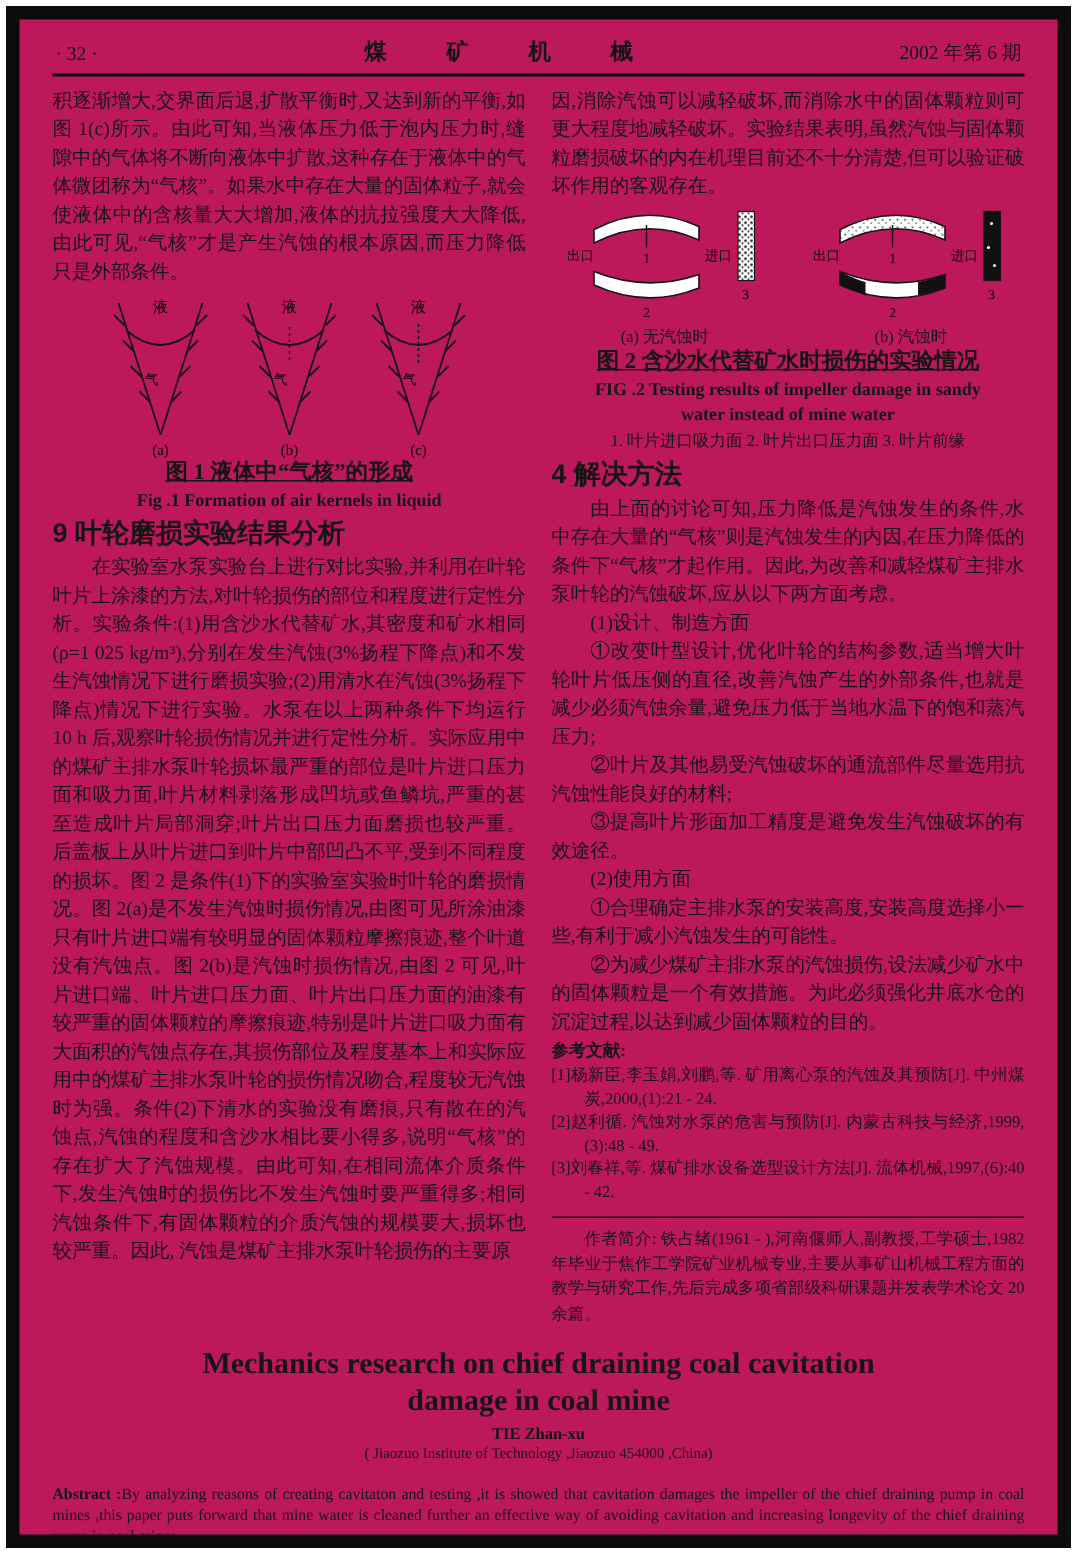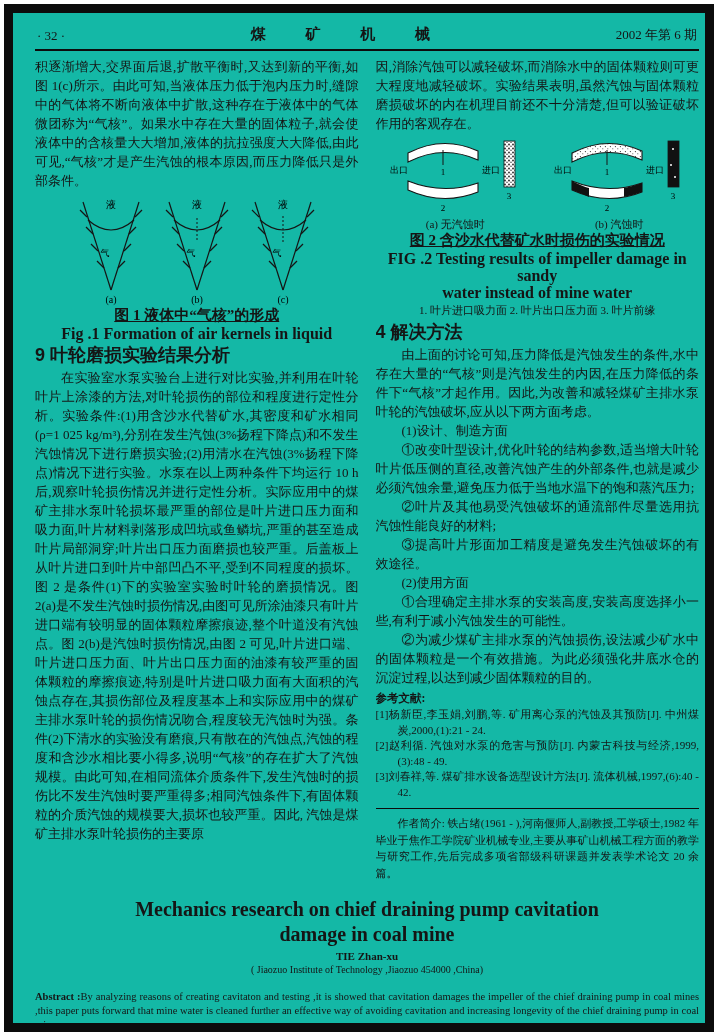--- a/index.html
+++ b/index.html
@@ -4,21 +4,21 @@
 <style>
   * { margin:0; padding:0; box-sizing:border-box; }
   html,body { background:#e8e8e8; }
   .outer {
     width:718px; height:1036px; background:#fff; padding:4px;
     font-family:"Liberation Serif","DejaVu Serif",serif; color:#151515;
     position:relative; overflow:hidden;
   }
   .frame {
     border:9px solid #0c0c0c; width:100%; height:100%;
-    background:#14b8a6; padding:8px 6px 6px 22px; overflow:hidden;
+    background:#be185d; padding:8px 22px 6px 22px; overflow:hidden;
   }
   header.pagehead {
     display:flex; align-items:flex-end; justify-content:space-between;
     font-size:13px; padding:4px 2px 5px 2px;
   }
   .journal-title { font-size:15px; letter-spacing:18px; font-weight:bold; padding-left:18px; }
   .head-rule { border-top:2px solid #0c0c0c; margin-bottom:6px; }
   .columns { display:flex; gap:17px; height:828px; overflow:hidden; }
   .col { flex:1 1 0; overflow:hidden; }
   p.body {
@@ -26,21 +26,21 @@
     font-family:"Liberation Serif","DejaVu Serif",serif;
   }
   p.indent { text-indent:2em; }
   h3.sec {
     font-size:18px; font-weight:bold; line-height:22px; margin:2px 0 2px 0;
     font-family:"Liberation Sans","DejaVu Sans",sans-serif;
   }
   figure { text-align:center; }
   .fig1-svg { display:block; margin:4px auto 0 auto; }
   .caption-cn { font-size:15px; font-weight:bold; line-height:19px;text-decoration:underline; }
-  .caption-en { font-size:16px; font-weight:bold; line-height:17px; font-family:"Liberation Serif",serif;text-align:center; }
+  .caption-en { font-size:12px; font-weight:bold; line-height:17px; font-family:"Liberation Serif",serif;text-align:center; }
   .fig2-row { display:flex; justify-content:center; gap:14px; margin-top:2px; }
   .subfig { text-align:center; }
   .subfig-label { font-size:11px; line-height:14px; }
   .fig2-legend { font-size:11px; line-height:18px; white-space:nowrap; }
   .refs-heading { font-size:11.5px; font-weight:bold; line-height:18px; margin-top:2px; }
   p.ref {
     font-size:11px; line-height:15.5px; text-align:justify;
     padding-left:2em; text-indent:-2em;
   }
   .bio-box {
@@ -189,21 +189,21 @@
         <p class="ref">[3]刘春祥,等. 煤矿排水设备选型设计方法[J]. 流体机械,1997,(6):40 - 42.</p>
 
         <div class="bio-box">
           <p>作者简介: 铁占绪(1961 - ),河南偃师人,副教授,工学硕士,1982 年毕业于焦作工学院矿业机械专业,主要从事矿山机械工程方面的教学与研究工作,先后完成多项省部级科研课题并发表学术论文 20 余篇。</p>
         </div>
 
       </div>
     </div>
 
     <footer class="en-footer">
-      <div class="en-title">Mechanics research on chief draining pump cavitation</div>
+      <div class="en-title">Mechanics research on chief draining coal cavitation</div>
       <div class="en-title">damage in coal mine</div>
       <div class="en-author">TIE Zhan-xu</div>
       <div class="en-affil">( Jiaozuo Institute of Technology ,Jiaozuo 454000 ,China)</div>
       <p class="abstract"><b>Abstract :</b><span>By analyzing reasons of creating cavitaton and testing ,it is showed that cavitation damages the impeller of the chief draining pump in coal mines ,this paper puts forward that mine water is cleaned further an effective way of avoiding cavitation and increasing longevity of the chief draining pump in coal mines .</span></p>
       <p class="keywords"><b>Key words :</b><span>draining pump ;impeller ;cavitation ;damage</span></p>
     </footer>
 
   </div>
 </div>
 

